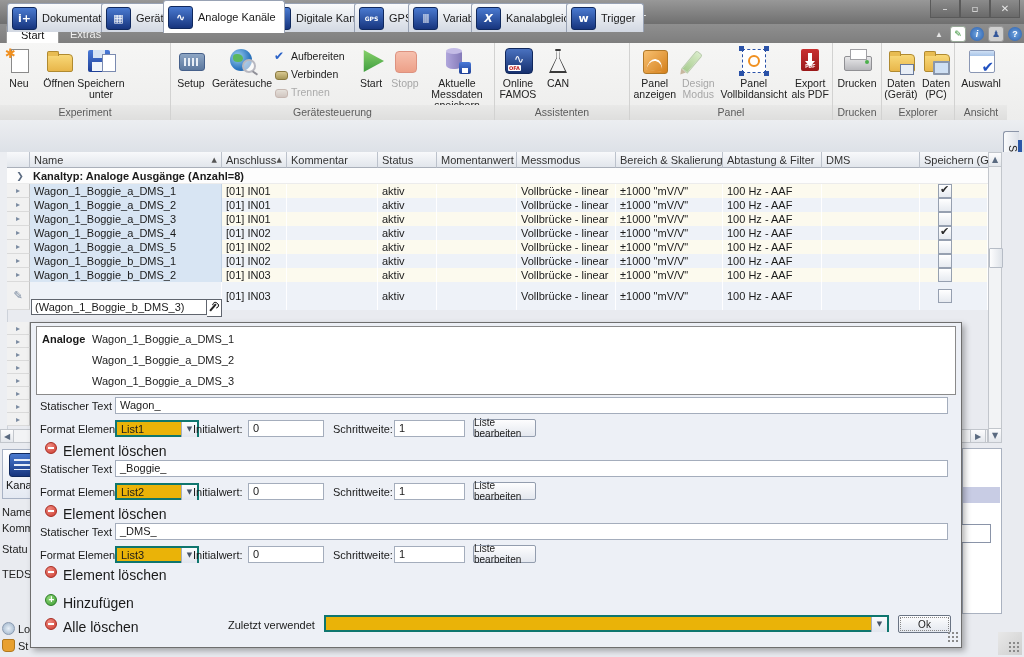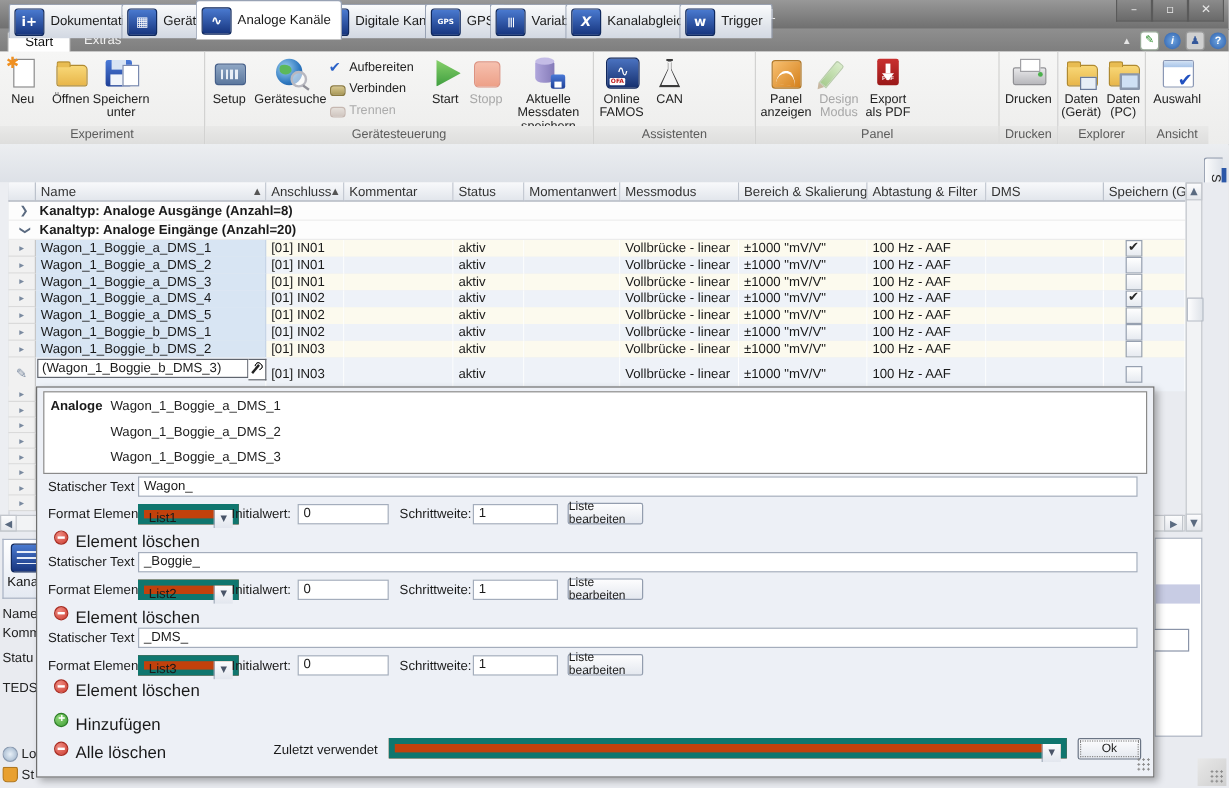--- a/index.html
+++ b/index.html
@@ -201,21 +201,21 @@
   .grip{background-image:radial-gradient(#8a8a8a 1px,transparent 1px);background-size:4px 4px;width:12px;height:12px;}
 
   
   #dialog{left:30px;top:322px;width:930px;height:324px;background:#edf0f6;border:1px solid #6e6e6e;
           box-shadow:3px 3px 6px rgba(0,0,0,.3);z-index:10;}
   #dlg-preview{position:absolute;left:5px;top:3px;width:918px;height:67px;background:#fff;border:1px solid #8a8a8a;}
   #dlg-preview .pl{position:absolute;left:55px;font-size:11px;color:#222;}
   .dlg-label{position:absolute;font-size:11px;color:#1a1a1a;}
   .tbx{position:absolute;background:#fff;border:1px solid #a4adbc;font-size:11px;line-height:15px;padding:0 4px;
        box-sizing:border-box;height:17px;overflow:hidden;white-space:nowrap;}
-  .ddown{position:absolute;background:#c2410c;border:5px solid #0f766e;height:17px;box-sizing:border-box;font-size:11px;
+  .ddown{position:absolute;background:#eab308;border:2px solid #0f766e;height:17px;box-sizing:border-box;font-size:11px;
        line-height:15px;padding:0 4px;}
   .ddown .arrowbox{position:absolute;right:0;top:0;width:15px;height:15px;background:linear-gradient(#fbfcfd,#e2e6ee);
        border-left:1px solid #a4adbc;display:flex;align-items:center;justify-content:center;color:#4a5568;font-size:7px;font-family:"DejaVu Sans",sans-serif;}
   .pbtn{position:absolute;height:18px;background:linear-gradient(#fdfdfe,#e4e8ef);border:1px solid #939dae;border-radius:2px;
        font-size:10px;display:flex;align-items:center;justify-content:center;box-sizing:border-box;color:#1a1a1a;}
   .circ{width:12px;height:12px;border-radius:50%;position:absolute;box-sizing:border-box;}
   .circ.red{background:radial-gradient(circle at 35% 30%,#f08a80,#cc3c30);border:1px solid #a82c22;}
   .circ.red:after{content:"";position:absolute;left:2px;top:4px;width:6px;height:2px;background:#fff;}
   .circ.green{background:radial-gradient(circle at 35% 30%,#90d878,#3c9c34);border:1px solid #2c7c26;}
   .circ.green:after{content:"+";position:absolute;left:2.5px;top:-1px;color:#fff;font-size:10px;font-weight:bold;}
@@ -358,20 +358,30 @@
             <span class="ic-panelshow"></span>
           </span>
         <span class="lbl">Panel anzeigen</span>
         </div>
       <div class="rbtn dis" style="width:40px">
         <span class="icon32">
             <span class="ic-pencil-dis"></span>
           </span>
         <span class="lbl">Design Modus</span>
         </div>
+      <div class="rbtn" style="width:72px">
+        <span class="icon32">
+          <span class="ic-full"></span>
+          <span class="ic-corner" style="left:0;top:0"></span>
+            <span class="ic-corner" style="right:0;top:0"></span>
+          <span class="ic-corner" style="left:0;bottom:0"></span>
+            <span class="ic-corner" style="right:0;bottom:0"></span>
+        </span>
+        <span class="lbl">Panel Vollbildansicht</span>
+        </div>
       <div class="rbtn" style="width:42px">
         <span class="icon32">
             <span class="ic-pdf">PDF</span>
           </span>
         <span class="lbl">Export als PDF</span>
         </div>
     </div>
     <div class="rgroup-label">Panel</div>
   </div>
 
@@ -522,24 +532,20 @@
         <span>DMS</span>
       </div>
     <div class="cell c-spe" style="border-right:none">
         <span>Speichern (Gerät)</span>
       </div>
   </div>
 
   <div class="catrow">
     <span class="exp">❯</span>
     <span>Kanaltyp: Analoge Ausgänge (Anzahl=8)</span>
-    </div>
-  <div class="catrow">
-    <span class="exp" style="transform:rotate(90deg)">❯</span>
-    <span>Kanaltyp: Analoge Eingänge (Anzahl=20)</span>
     </div>
 
   <div class="trow drow odd">
     <div class="selcell">▸</div>
     <div class="cell c-name bgcell namecell">Wagon_1_Boggie_a_DMS_1</div>
     <div class="cell c-ans bgcell">[01] IN01</div>
     <div class="cell c-kom bgcell"></div>
     <div class="cell c-sta bgcell">aktiv</div>
     <div class="cell c-mom bgcell"></div>
     <div class="cell c-mes bgcell">Vollbrücke - linear</div>

